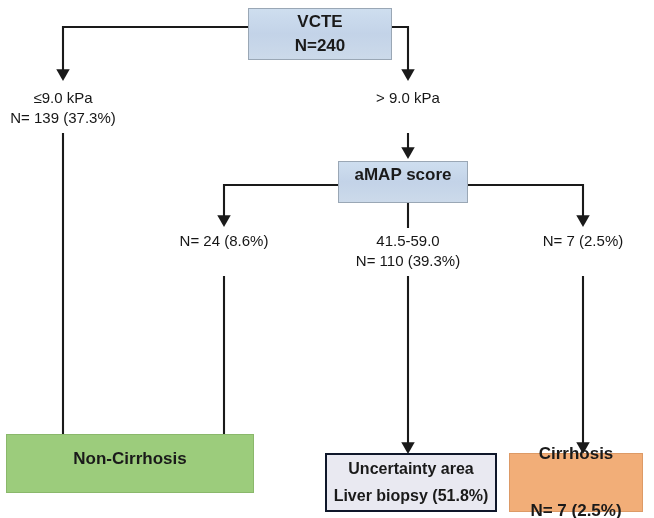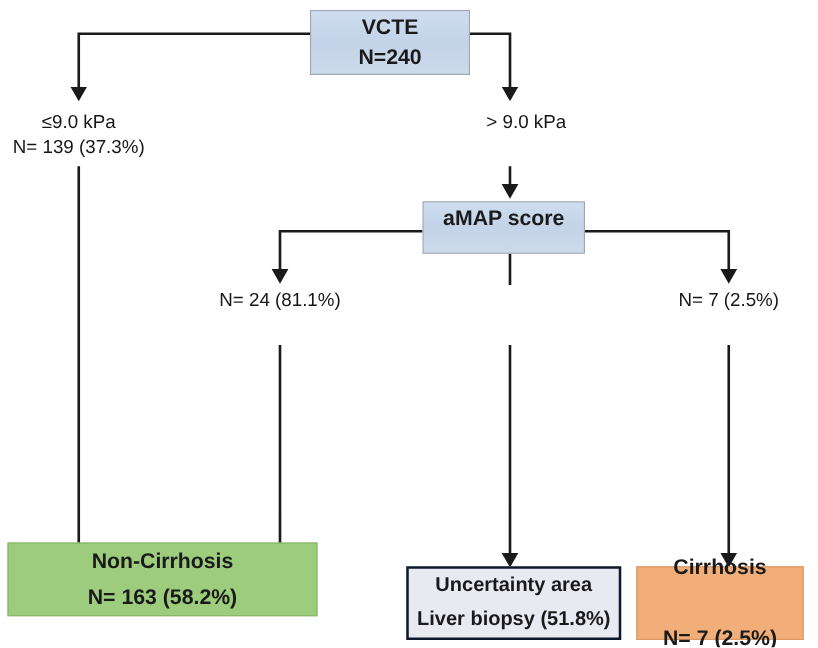--- a/index.html
+++ b/index.html
@@ -113,50 +113,53 @@
       <path d="M224,276 L224,449" stroke="#1a1a1a" stroke-width="2.1" fill="none" marker-end="url(#arrowhead)"></path>
     </g>
     <g>
       <path d="M408,276 L408,449" stroke="#1a1a1a" stroke-width="2.1" fill="none" marker-end="url(#arrowhead)"></path>
     </g>
     <g>
       <path d="M583,276 L583,449" stroke="#1a1a1a" stroke-width="2.1" fill="none" marker-end="url(#arrowhead)"></path>
     </g>
   </svg>
 
-  <div class="node node-blue" style="left:248px; top:8px; width:128px; height:52px;">
+  <div class="node node-blue" style="left:248px; top:8px; width:144px; height:52px;">
     <span class="node-line-1">VCTE</span>
     <span class="node-line-2">N=240</span>
   </div>
 
   <div class="label" style="left:0px; top:88px; width:126px;">
     <span class="l1">≤9.0 kPa</span>
     <span class="l2">N= 139 (37.3%)</span>
   </div>
 
-  <div class="label" style="left:358px; top:88px; width:126px;">
+  <div class="label" style="left:345px; top:88px; width:126px;">
     <span class="l1">&gt; 9.0 kPa</span>
   </div>
 
   <div class="node node-blue" style="left:338px; top:161px; width:130px; height:42px;">
     <span class="node-line-1" style="margin-bottom:14px;">aMAP score</span>
   </div>
 
   <div class="label" style="left:161px; top:231px; width:126px;">
-    <span class="l2">N= 24 (81.1%)</span>
+    <span class="l2">N= 24 (8.6%)</span>
   </div>
 
+  <div class="label" style="left:344px; top:231px; width:128px;">
+    <span class="l1">41.5-59.0</span>
+    <span class="l2">N= 110 (39.3%)</span>
+  </div>
 
   <div class="label" style="left:525px; top:231px; width:116px;">
     <span class="l2">N= 7 (2.5%)</span>
   </div>
 
   <div class="node node-green" style="left:6px; top:434px; width:248px; height:59px;">
     <span class="node-line-1" style="margin-bottom:9px;">Non-Cirrhosis</span>
-    <span class="node-line-2">N= 163 (58.2%)</span>
   </div>
 
   <div class="node node-gray" style="left:325px; top:453px; width:172px; height:59px;">
     <span class="node-line-1" style="margin-bottom:9px;">Uncertainty area</span>
     <span class="node-line-2">Liver biopsy (51.8%)</span>
   </div>
 
   <div class="node node-orange" style="left:509px; top:453px; width:134px; height:59px;">
     <span class="node-line-1" style="margin-bottom:9px;">Cirrhosis</span>
     <span class="node-line-2">N= 7 (2.5%)</span>

